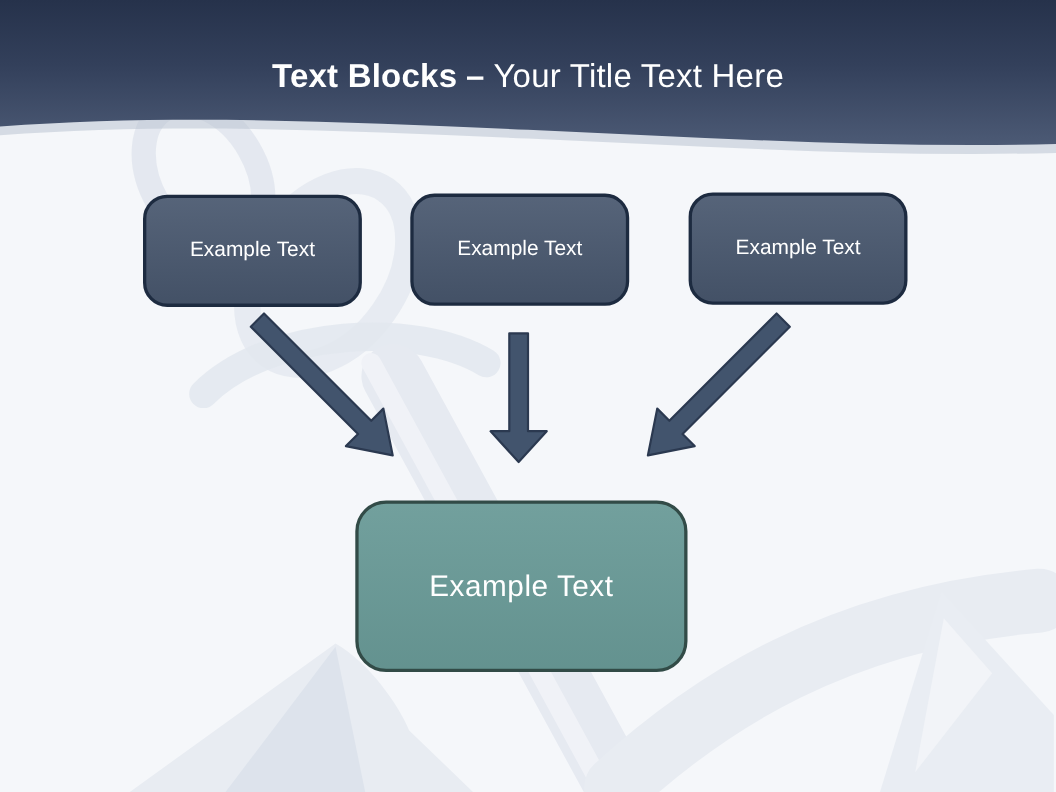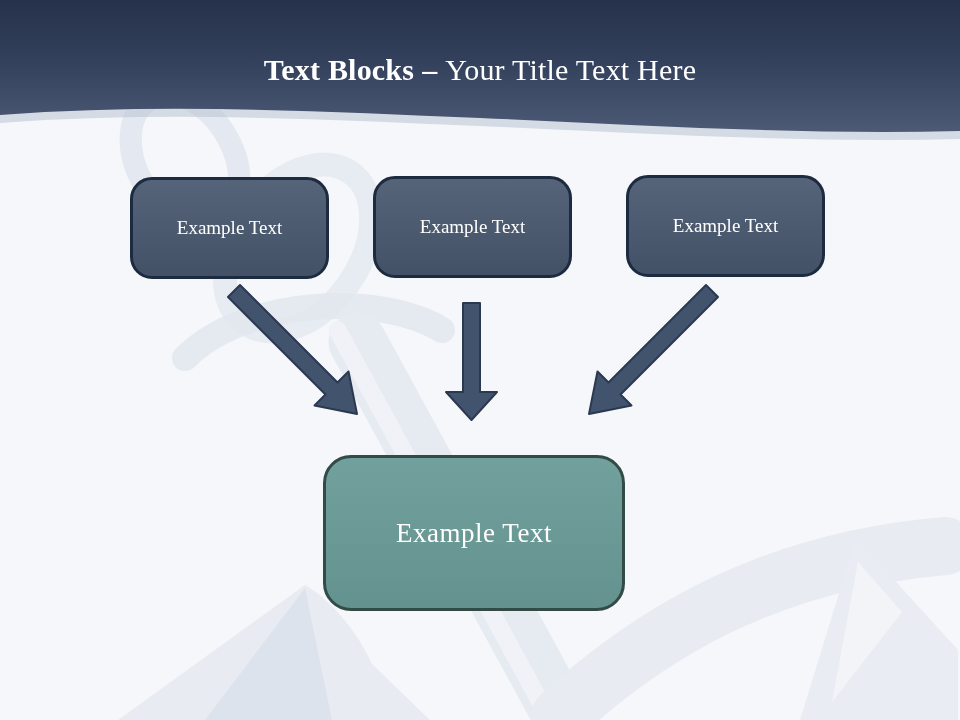--- a/index.html
+++ b/index.html
@@ -6,21 +6,20 @@
   body{
     font-family:"Liberation Sans", sans-serif;
     background:#888;
     display:flex;justify-content:center;align-items:flex-start;
   }
   .slide{
     position:relative;
     width:960px;height:720px;
     overflow:hidden;
     background:var(--background,#f5f7fa);
-    font-family:Liberation Serif, serif;
   }
   .layer{position:absolute;left:0;top:0;}
   
   .title{
     position:absolute;left:0;top:53px;width:960px;
     text-align:center;
     color:var(--text-color,#ffffff);
     font-size:30px;
     letter-spacing:.2px;
     z-index:3;

